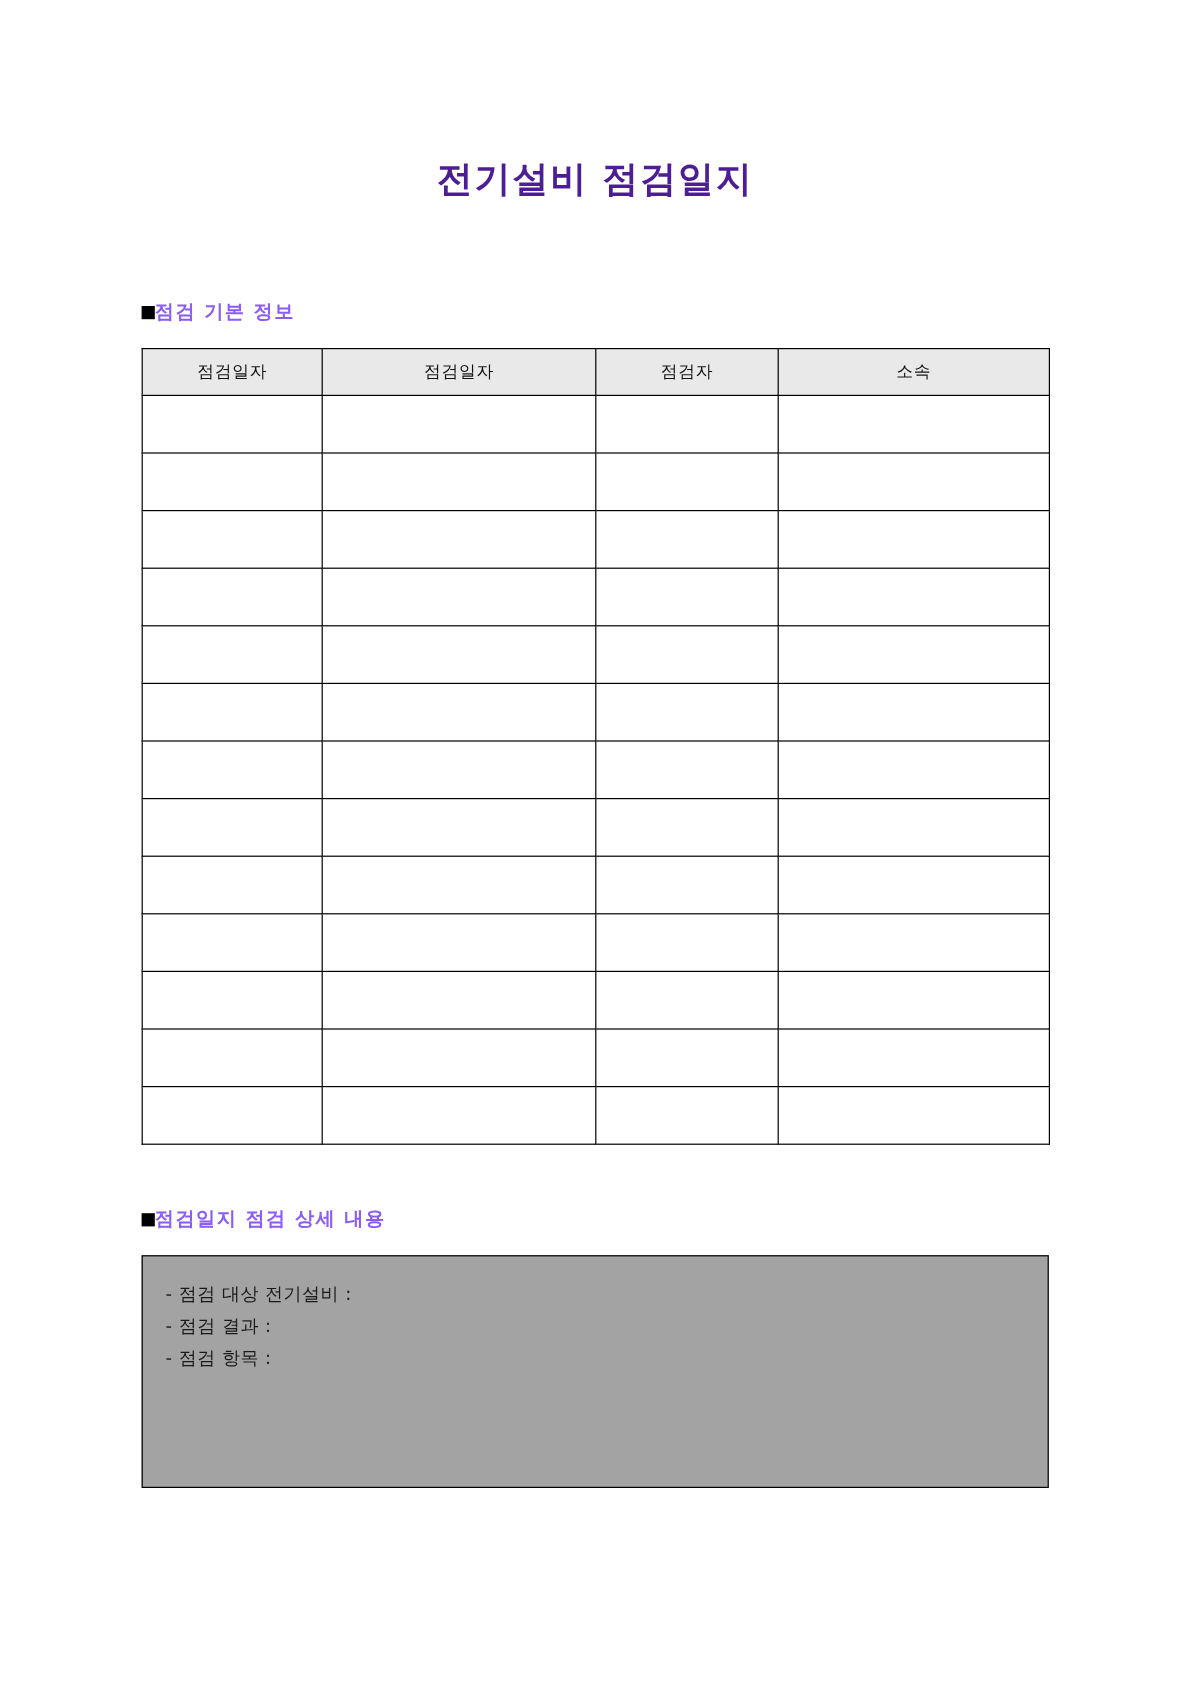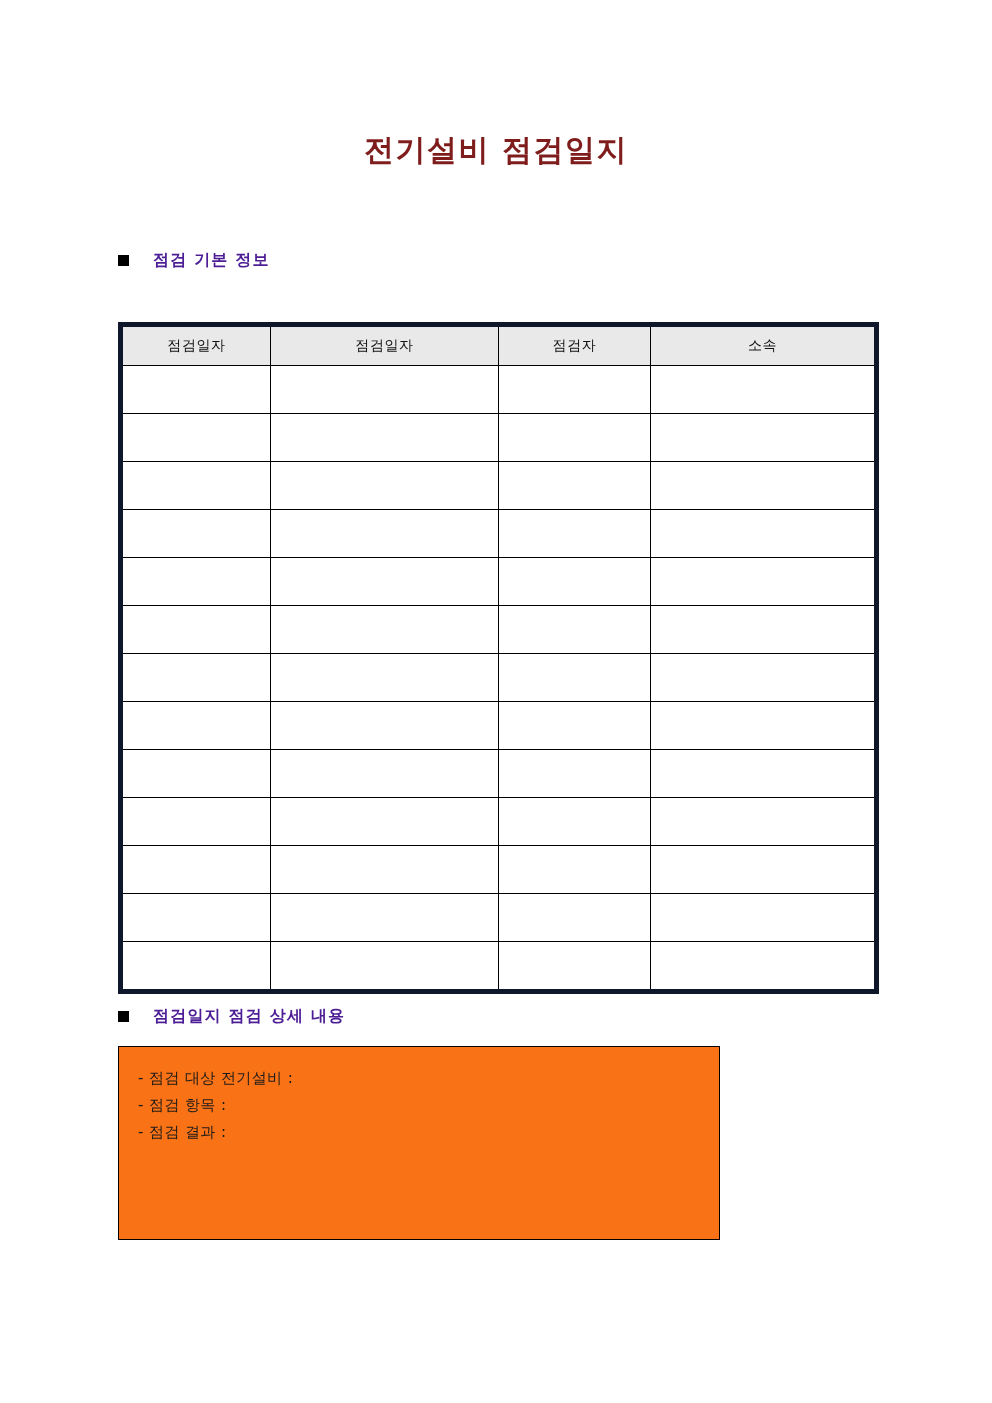--- a/index.html
+++ b/index.html
@@ -28,36 +28,36 @@
   
   .doc-title {
     position: absolute;
     top: 131px;
     left: 0;
     width: 992px;
     text-align: center;
     font-size: 30px;
     font-weight: bold;
     letter-spacing: 1.5px;
-    color: #7f1d1d;
+    color: #4c1d95;
     line-height: 1.25;
   }
 
   
   .section-heading {
     position: absolute;
     left: 118px;
     font-size: 16px;
     font-weight: bold;
     letter-spacing: 1.2px;
-    color: #4c1d95;
+    color: #8b5cf6;
     white-space: nowrap;
     display: flex;
     align-items: center;
-    gap: 24px;
+    gap: 0;
   }
 
   .section-heading .bullet {
     display: inline-block;
     width: 11px;
     height: 11px;
     background: #000000;
     flex: 0 0 auto;
     position: relative;
     top: 0px;
@@ -71,22 +71,21 @@
     position: absolute;
     left: 118px;
     top: 290px;
     width: 756px;
   }
 
   table.info-table {
     border-collapse: collapse;
     table-layout: fixed;
     width: 756px;
-    border: 5px solid #0f172a;
-    margin-top: 32px;
+    border: 1px solid #0f172a;
   }
 
   table.info-table col.c-date  { width: 150px; }
   table.info-table col.c-place { width: 228px; }
   table.info-table col.c-insp  { width: 152px; }
   table.info-table col.c-org   { width: 226px; }
 
   table.info-table th {
     height: 38px;
     background: #e9e9e9;
@@ -108,24 +107,24 @@
     font-size: 14px;
     color: #111111;
     vertical-align: middle;
   }
 
   
   .detail-box {
     position: absolute;
     left: 118px;
     top: 1046px;
-    width: 602px;
+    width: 756px;
     height: 194px;
     border: 1px solid #000000;
-    background: #f97316;
+    background: #a3a3a3;
     box-sizing: border-box;
     padding: 18px 0 0 0;
   }
 
   .detail-line {
     font-size: 15px;
     color: #1a1a1a;
     letter-spacing: 0.4px;
     line-height: 27px;
     height: 27px;
@@ -244,17 +243,17 @@
     </table>
   </div>
 
   <div class="section-heading" id="heading-detail">
     <span class="bullet"></span>
     <span>점검일지 점검 상세 내용</span>
   </div>
 
   <div class="detail-box">
     <div class="detail-line">- 점검 대상 전기설비 :</div>
+    <div class="detail-line">- 점검 결과 :</div>
     <div class="detail-line">- 점검 항목 :</div>
-    <div class="detail-line">- 점검 결과 :</div>
   </div>
 
 </div>
 
 </body></html>

